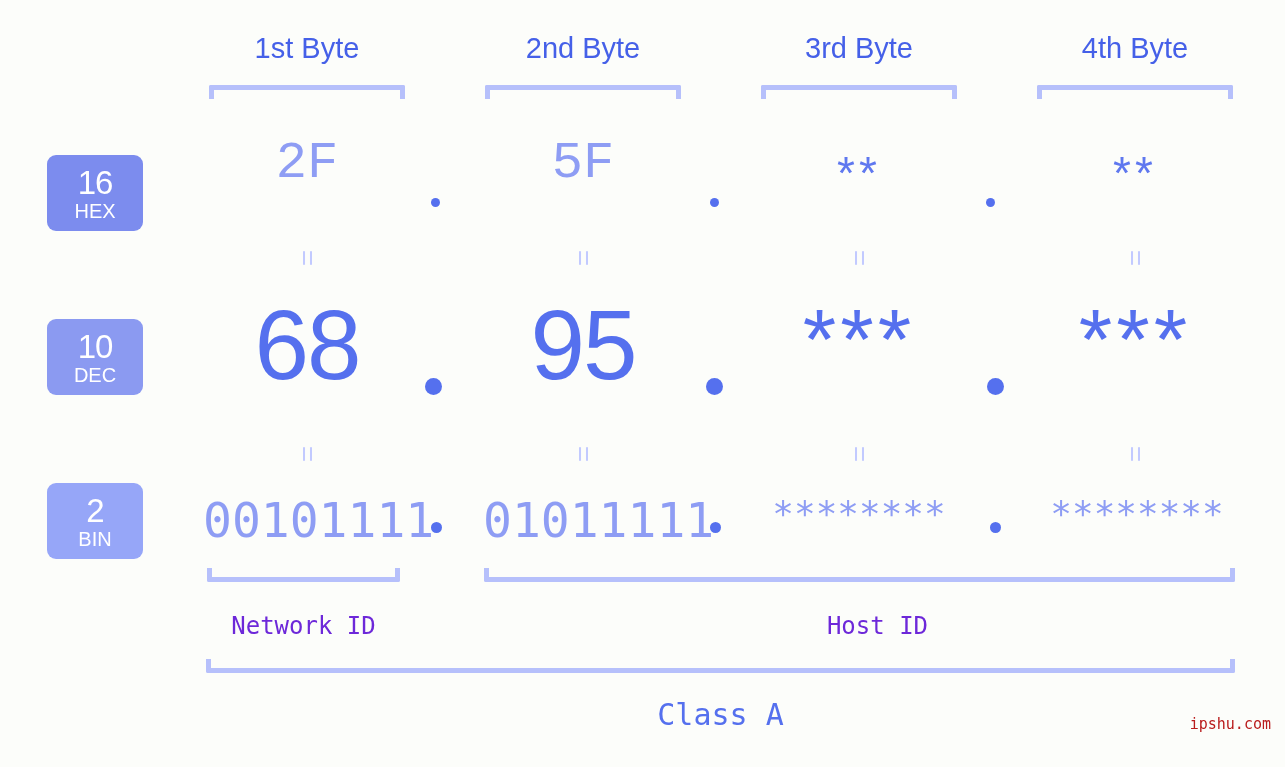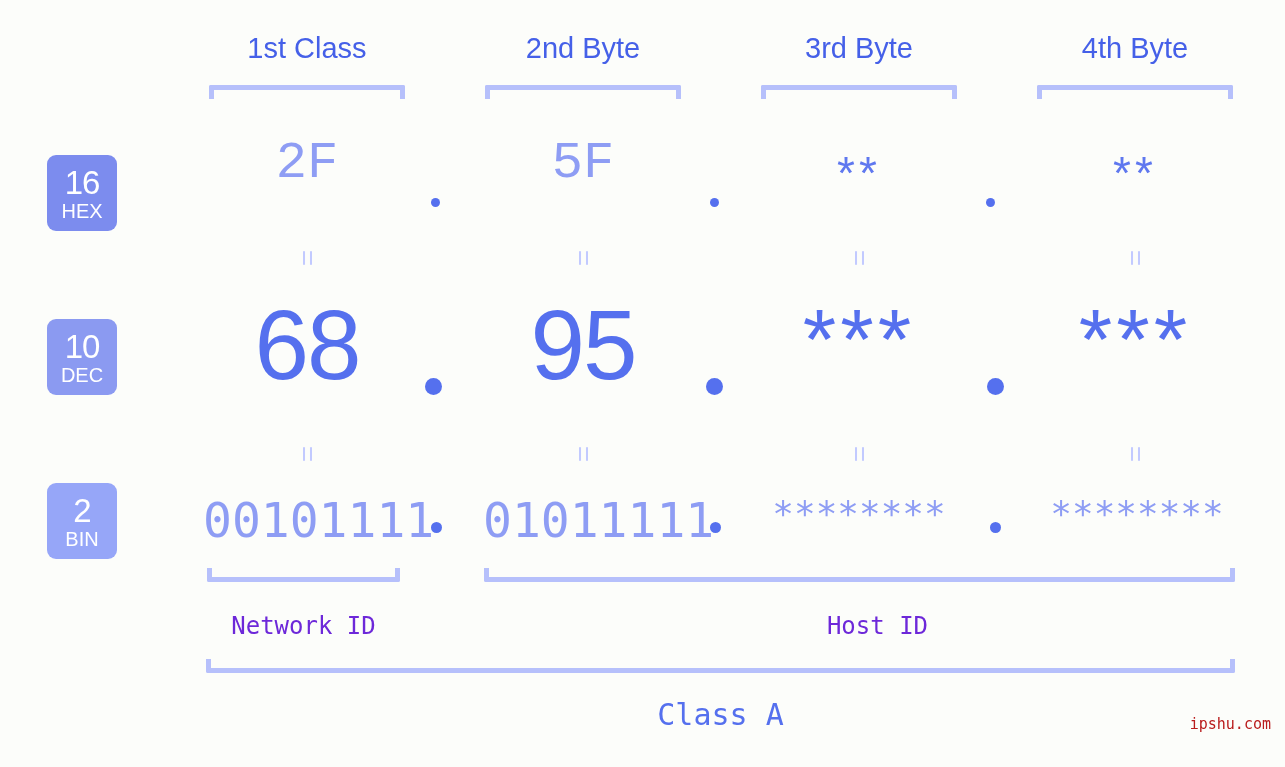--- a/index.html
+++ b/index.html
@@ -51,21 +51,21 @@
     border-right: 5px solid #b6c0fb;
     height: 14px;
     box-sizing: border-box;
     border-radius: 0 0 2px 2px;
   }
 
   
   .badge {
     position: absolute;
     left: 47px;
-    width: 70px;
+    width: 96px;
     height: 76px;
     border-radius: 9px;
     color: #ffffff;
     display: flex;
     flex-direction: column;
     align-items: center;
     justify-content: center;
     line-height: 1;
   }
   .badge .num {
@@ -192,21 +192,21 @@
     color: #b91c1c;
     font-family: "DejaVu Sans Mono", monospace;
     white-space: nowrap;
   }
 </style>
 </head>
 <body style="background: rgb(252, 253, 250);">
 
 <div id="stage">
 
-  <div class="byte-label" style="left:209px; width:196px;">1st Class</div>
+  <div class="byte-label" style="left:209px; width:196px;">1st Byte</div>
   <div class="byte-label" style="left:485px; width:196px;">2nd Byte</div>
   <div class="byte-label" style="left:761px; width:196px;">3rd Byte</div>
   <div class="byte-label" style="left:1037px; width:196px;">4th Byte</div>
 
   <div class="bracket-down" style="left:209px; top:85px; width:196px;"></div>
   <div class="bracket-down" style="left:485px; top:85px; width:196px;"></div>
   <div class="bracket-down" style="left:761px; top:85px; width:196px;"></div>
   <div class="bracket-down" style="left:1037px; top:85px; width:196px;"></div>
 
   <div class="badge" id="badge-hex">

